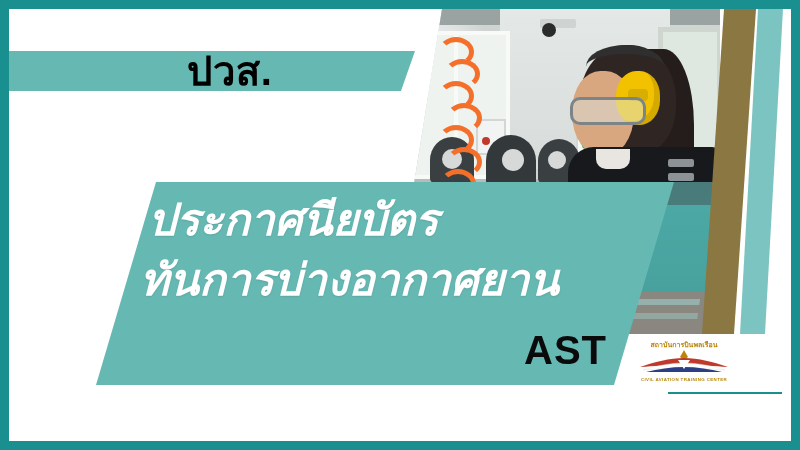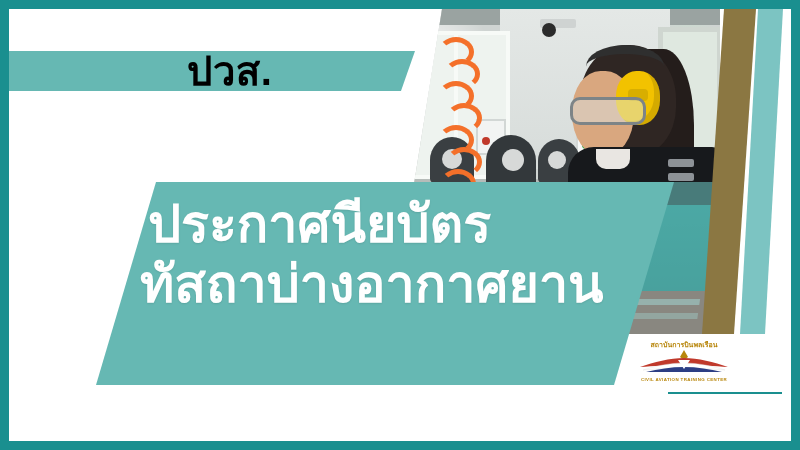--- a/index.html
+++ b/index.html
@@ -133,22 +133,22 @@
     -webkit-clip-path:polygon(60px 0, 578px 0, 518px 203px, 0 203px);
     clip-path:polygon(60px 0, 578px 0, 518px 203px, 0 203px);
   }
   .title-block{
     position:absolute;left:0;top:0;width:800px;height:450px;
     pointer-events:none;
   }
   .line1,.line2{
     position:absolute;
     color:#ffffff;
-    font-weight:700;
-    font-size:52px;line-height:1;
+    font-weight:700;font-style:italic;
+    font-size:44px;line-height:1;
     white-space:nowrap;
     text-shadow:0 1px 2px rgba(0,0,0,.10);
   }
   .line1{left:148px;top:198px;}
   .line2{left:140px;top:258px;}
   .line3{
     position:absolute;left:524px;top:330px;
     color:#0a0a0a;font-weight:700;font-size:40px;line-height:1;
     letter-spacing:1px;white-space:nowrap;
   }
@@ -227,21 +227,22 @@
   <div class="band-teal"></div>
 
   <div class="banner-top">
     <span class="banner-top-text">ปวส.</span>
   </div>
 
   <div class="banner-main"></div>
 
   <div class="title-block">
     <div class="line1">ประกาศนียบัตร</div>
-    <div class="line2">ทัสถาบ่างอากาศยาน</div>
+    <div class="line2">ทันการบ่างอากาศยาน</div>
+    <div class="line3">AST</div>
   </div>
 
   <div class="logo">
     <svg width="96" height="50" viewBox="0 0 96 50" xmlns="http://www.w3.org/2000/svg">
       <text x="48" y="11" text-anchor="middle" fill="#b8860b" font-family="'Liberation Sans', sans-serif" font-size="7" font-weight="bold">สถาบันการบินพลเรือน</text>
       <path d="M48 14 l4 7 -4 3 -4 -3 z" fill="#b8860b"></path>
       <path d="M48 22 C34 22 18 26 4 31 C18 30 30 29 48 29 C66 29 78 30 92 31 C78 26 62 22 48 22 Z" fill="#c0392b"></path>
       <path d="M48 27 C34 27 20 30 7 34 C20 33 32 32 48 32 C64 32 76 33 89 34 C76 30 62 27 48 27 Z" fill="#ffffff" stroke="#dddddd" stroke-width=".4"></path>
       <path d="M48 31 C35 31 22 33 10 36 C22 36 33 36 48 36 C63 36 74 36 86 36 C74 33 61 31 48 31 Z" fill="#2c3e84"></path>
       <path d="M42 24 h12 l-6 9 z" fill="#ffffff"></path>

